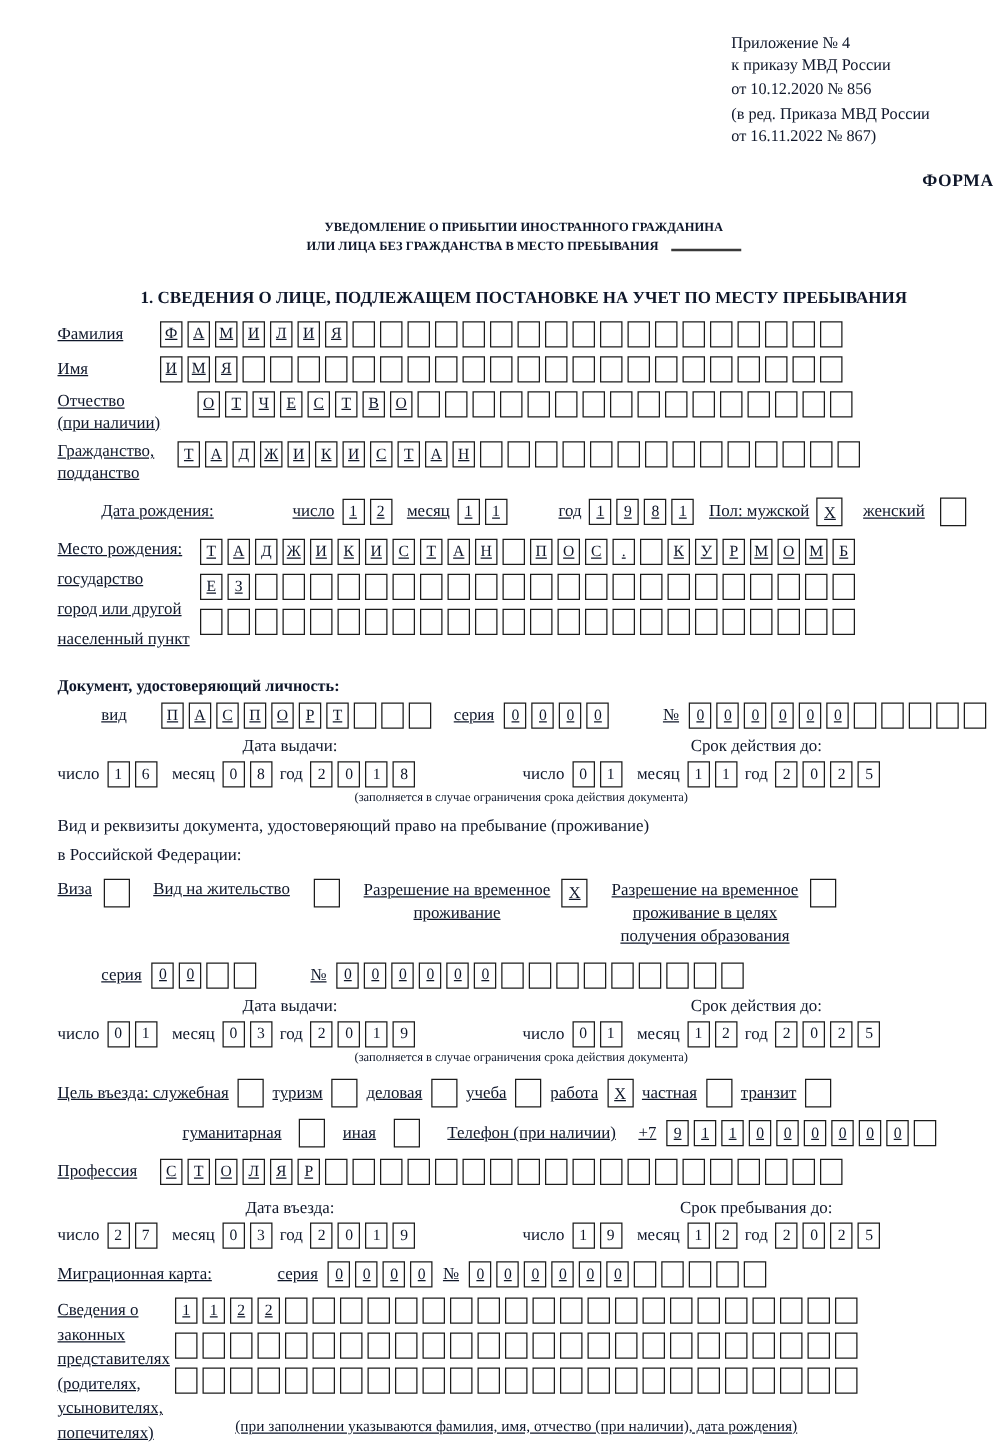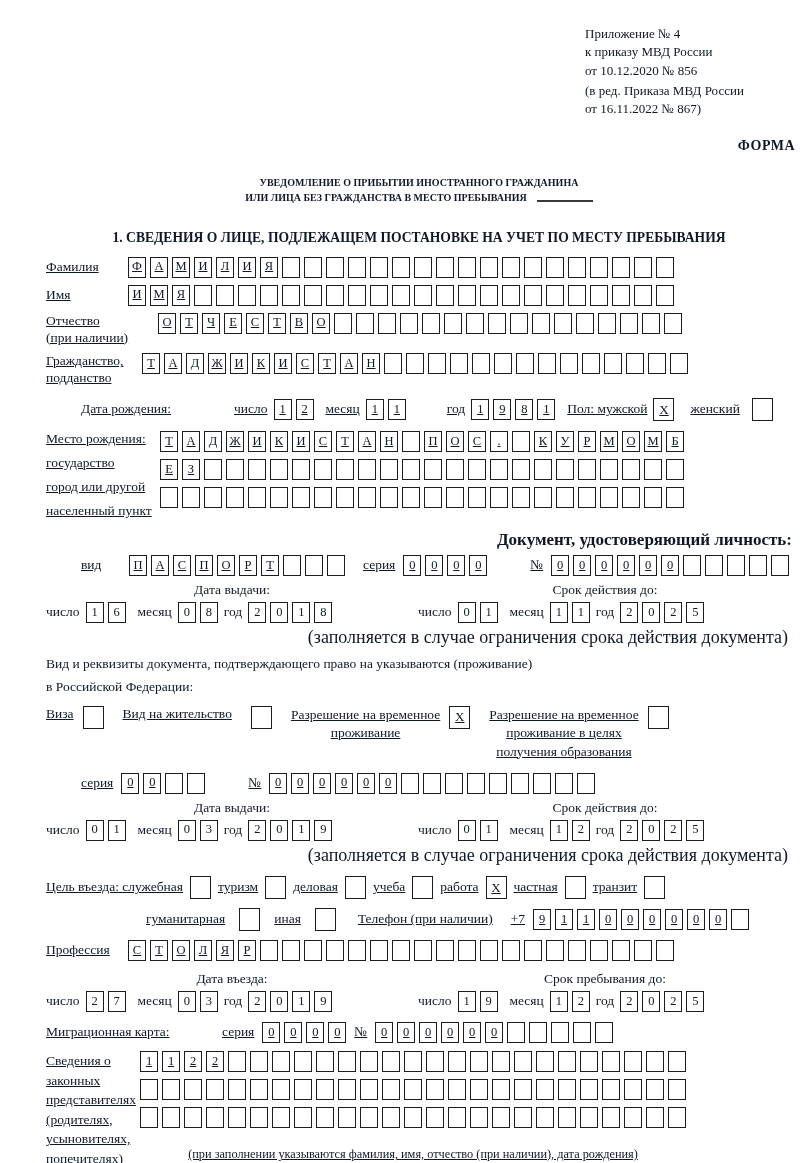--- a/index.html
+++ b/index.html
@@ -25,28 +25,28 @@
   .cell{
     width:18px;height:21px;flex:0 0 auto;box-sizing:border-box;
     border:1.7px solid #1c1c1c;background:#fff;
     display:inline-flex;align-items:center;justify-content:center;
     font-size:12.5px;font-family:"Liberation Serif","DejaVu Serif",serif;
   }
   .cbox .cell{width:21px;height:23px;font-size:13px;}
   .lbl{flex:0 0 auto;margin-left:35px;}
   .ml6{margin-left:6px;}.ml10{margin-left:10px;}.ml14{margin-left:14px;}.ml18{margin-left:18px;}
   .colcells{display:flex;flex-direction:column;gap:7px;}
-  .doc-head{text-align:right;font-weight:bold;margin-top:9px;font-size:17px;}
+  .doc-head{text-align:left;font-weight:bold;margin-top:21px;font-size:13px;}
   .dates{display:flex;margin-top:6px;}
   .dcol{display:flex;flex-direction:column;}
   .dcol.left{width:372px;}
   .dcol.right{flex:1;}
   .dhead{text-align:center;font-size:13.5px;margin-bottom:3px;}
   .drow{display:flex;align-items:center;gap:6px;}
-  .note{text-align:right;font-size:18px;margin-top:3px;padding-right:4px;}
+  .note{text-align:center;font-size:10px;margin-top:3px;padding-right:4px;}
   .permits{gap:9px;margin-top:10px;}
   .permits .c2{text-align:center;line-height:1.35;}
   .caption{font-size:12.3px;margin-top:12px;text-align:center;}
   .nowrap{white-space:nowrap;}
 </style>
 </head>
 <body>
 
 <div class="page">
 
@@ -395,21 +395,21 @@
             <span class="cell">2</span>
             <span class="cell">0</span>
             <span class="cell">2</span>
             <span class="cell">5</span>
           </span>
       </div>
     </div>
   </div>
   <div class="note">(заполняется в случае ограничения срока действия документа)</div>
 
-  <div style="margin-top:8px;">Вид и реквизиты документа, подтверждающего право на указываются (проживание)</div>
+  <div style="margin-top:8px;">Вид и реквизиты документа, удостоверяющий право на пребывание (проживание)</div>
   <div style="margin-top:6px;">в Российской Федерации:</div>
 
   <div class="row top permits">
     <span>Виза</span>
     <span class="cells cbox">
         <span class="cell"></span>
       </span>
     <span class="ml10">Вид на жительство</span>
     <span class="cells cbox ml10">
         <span class="cell"></span>

